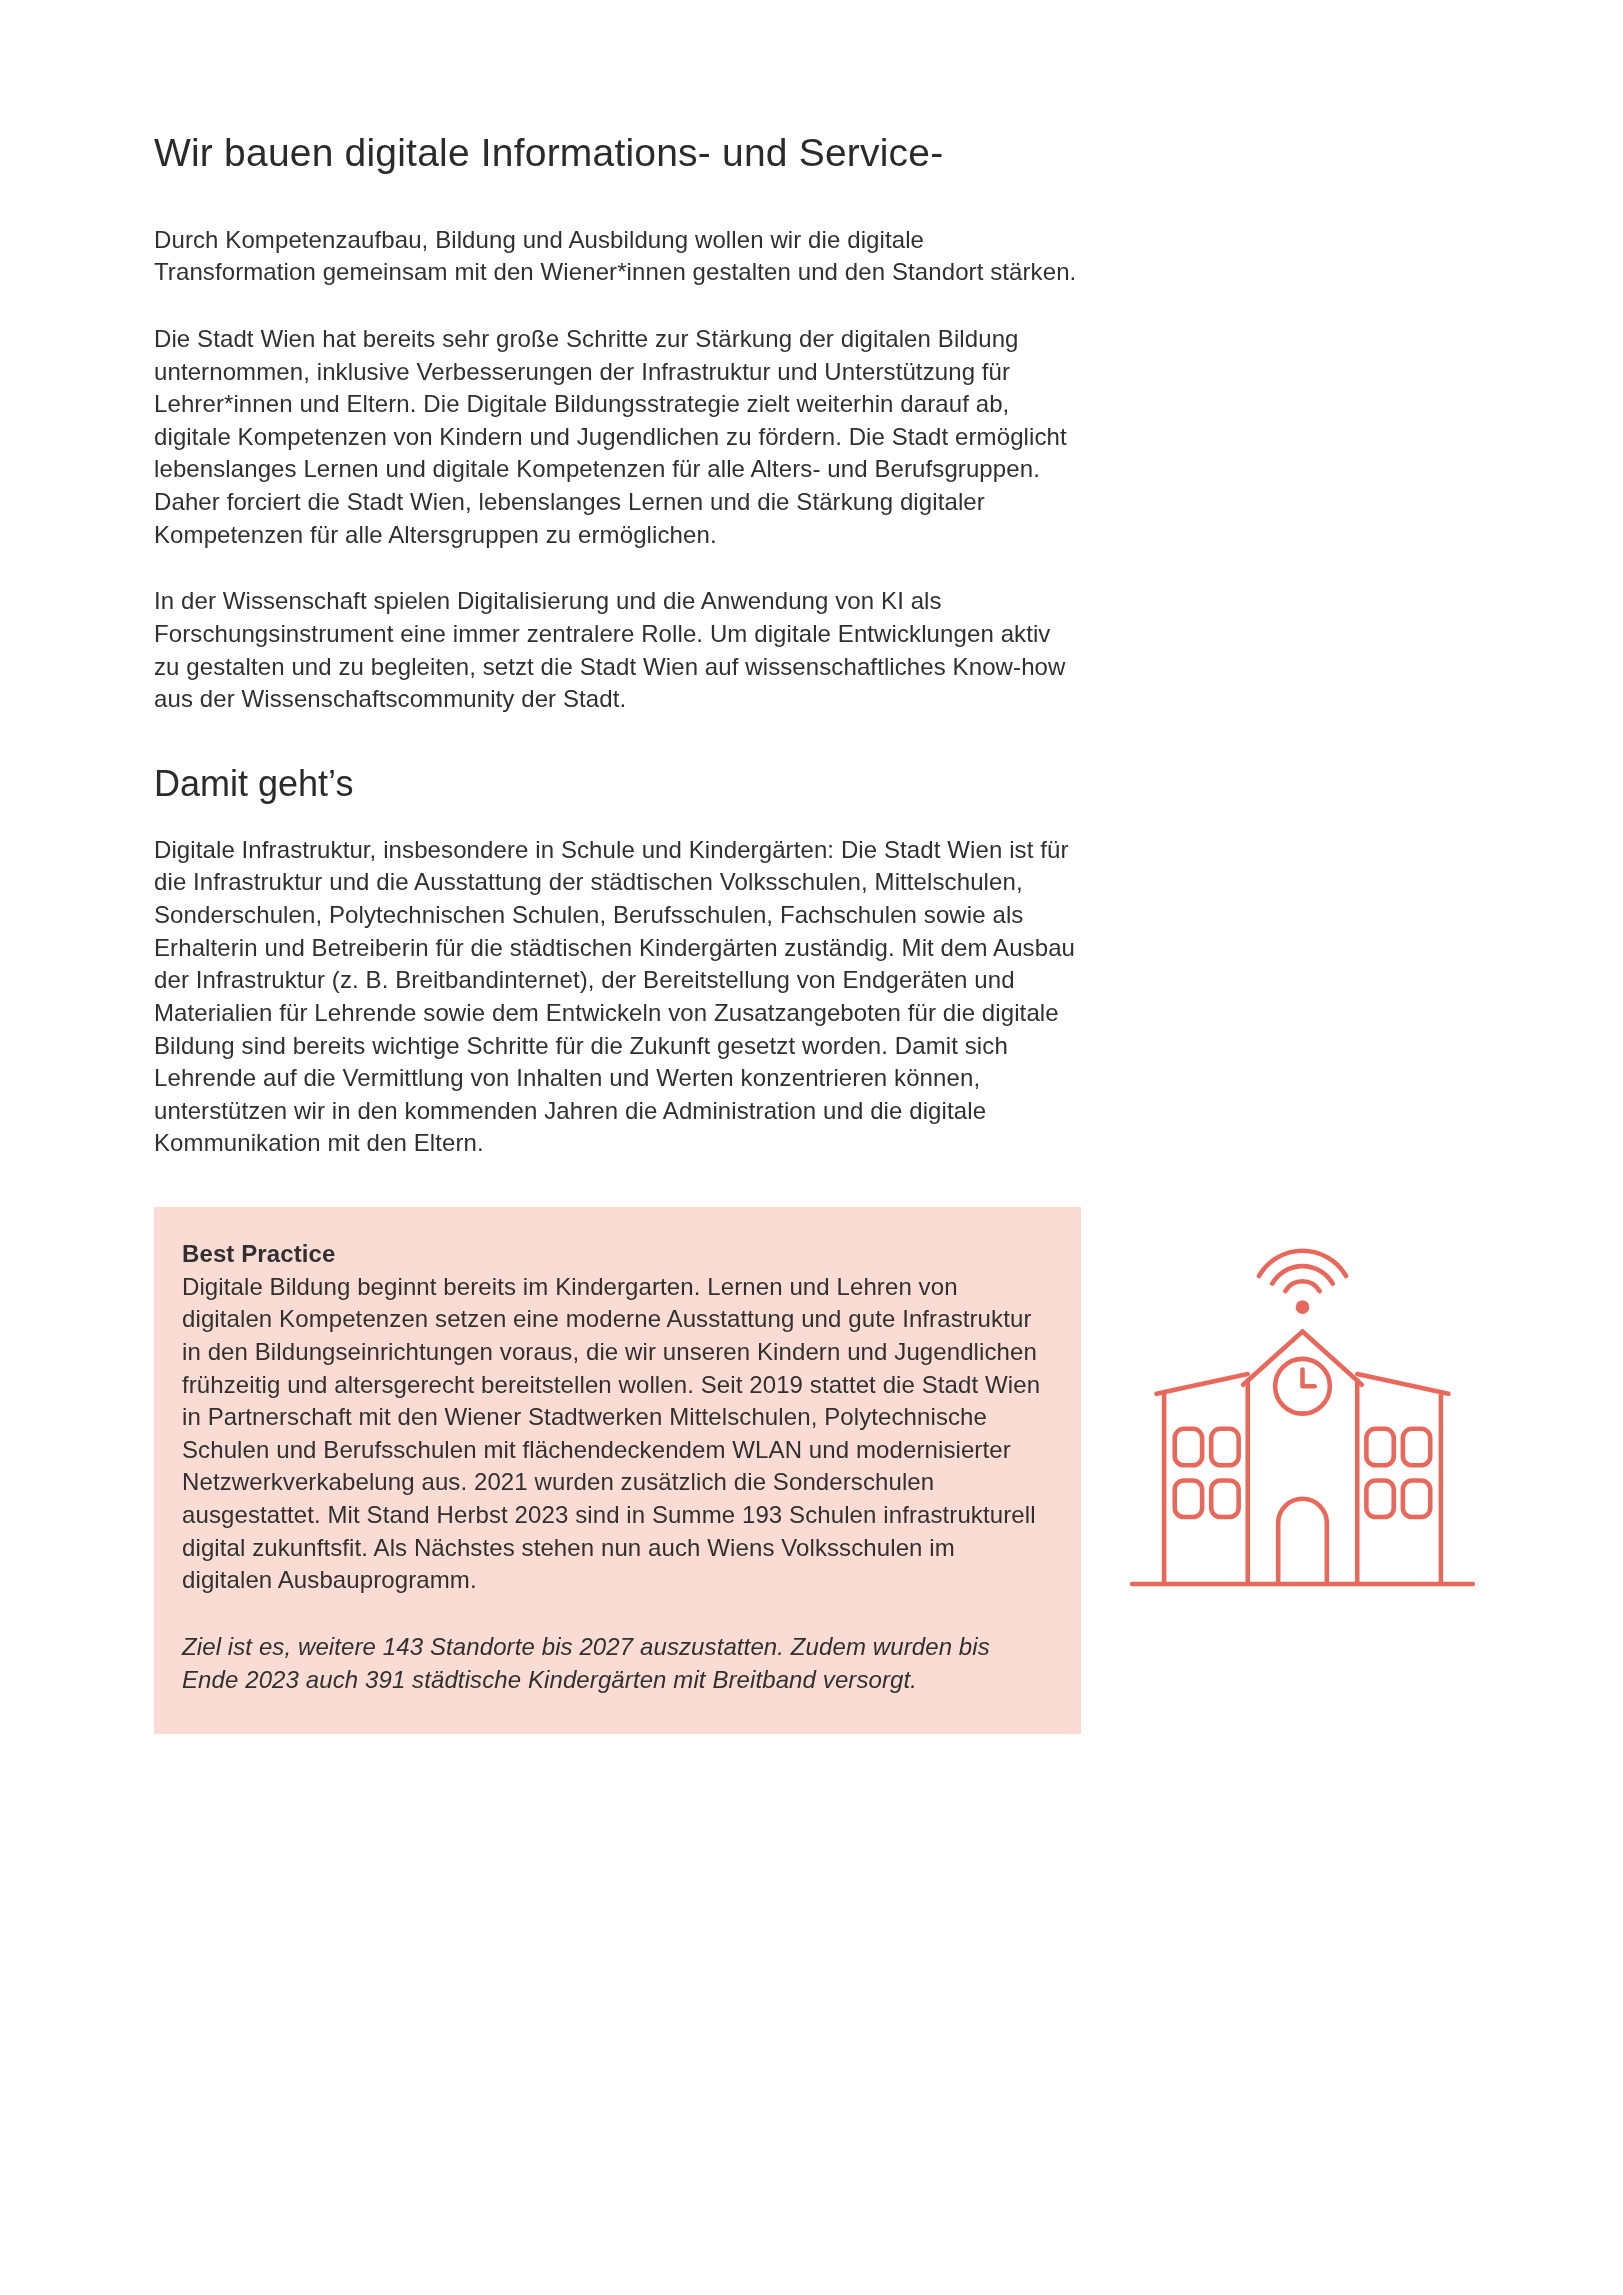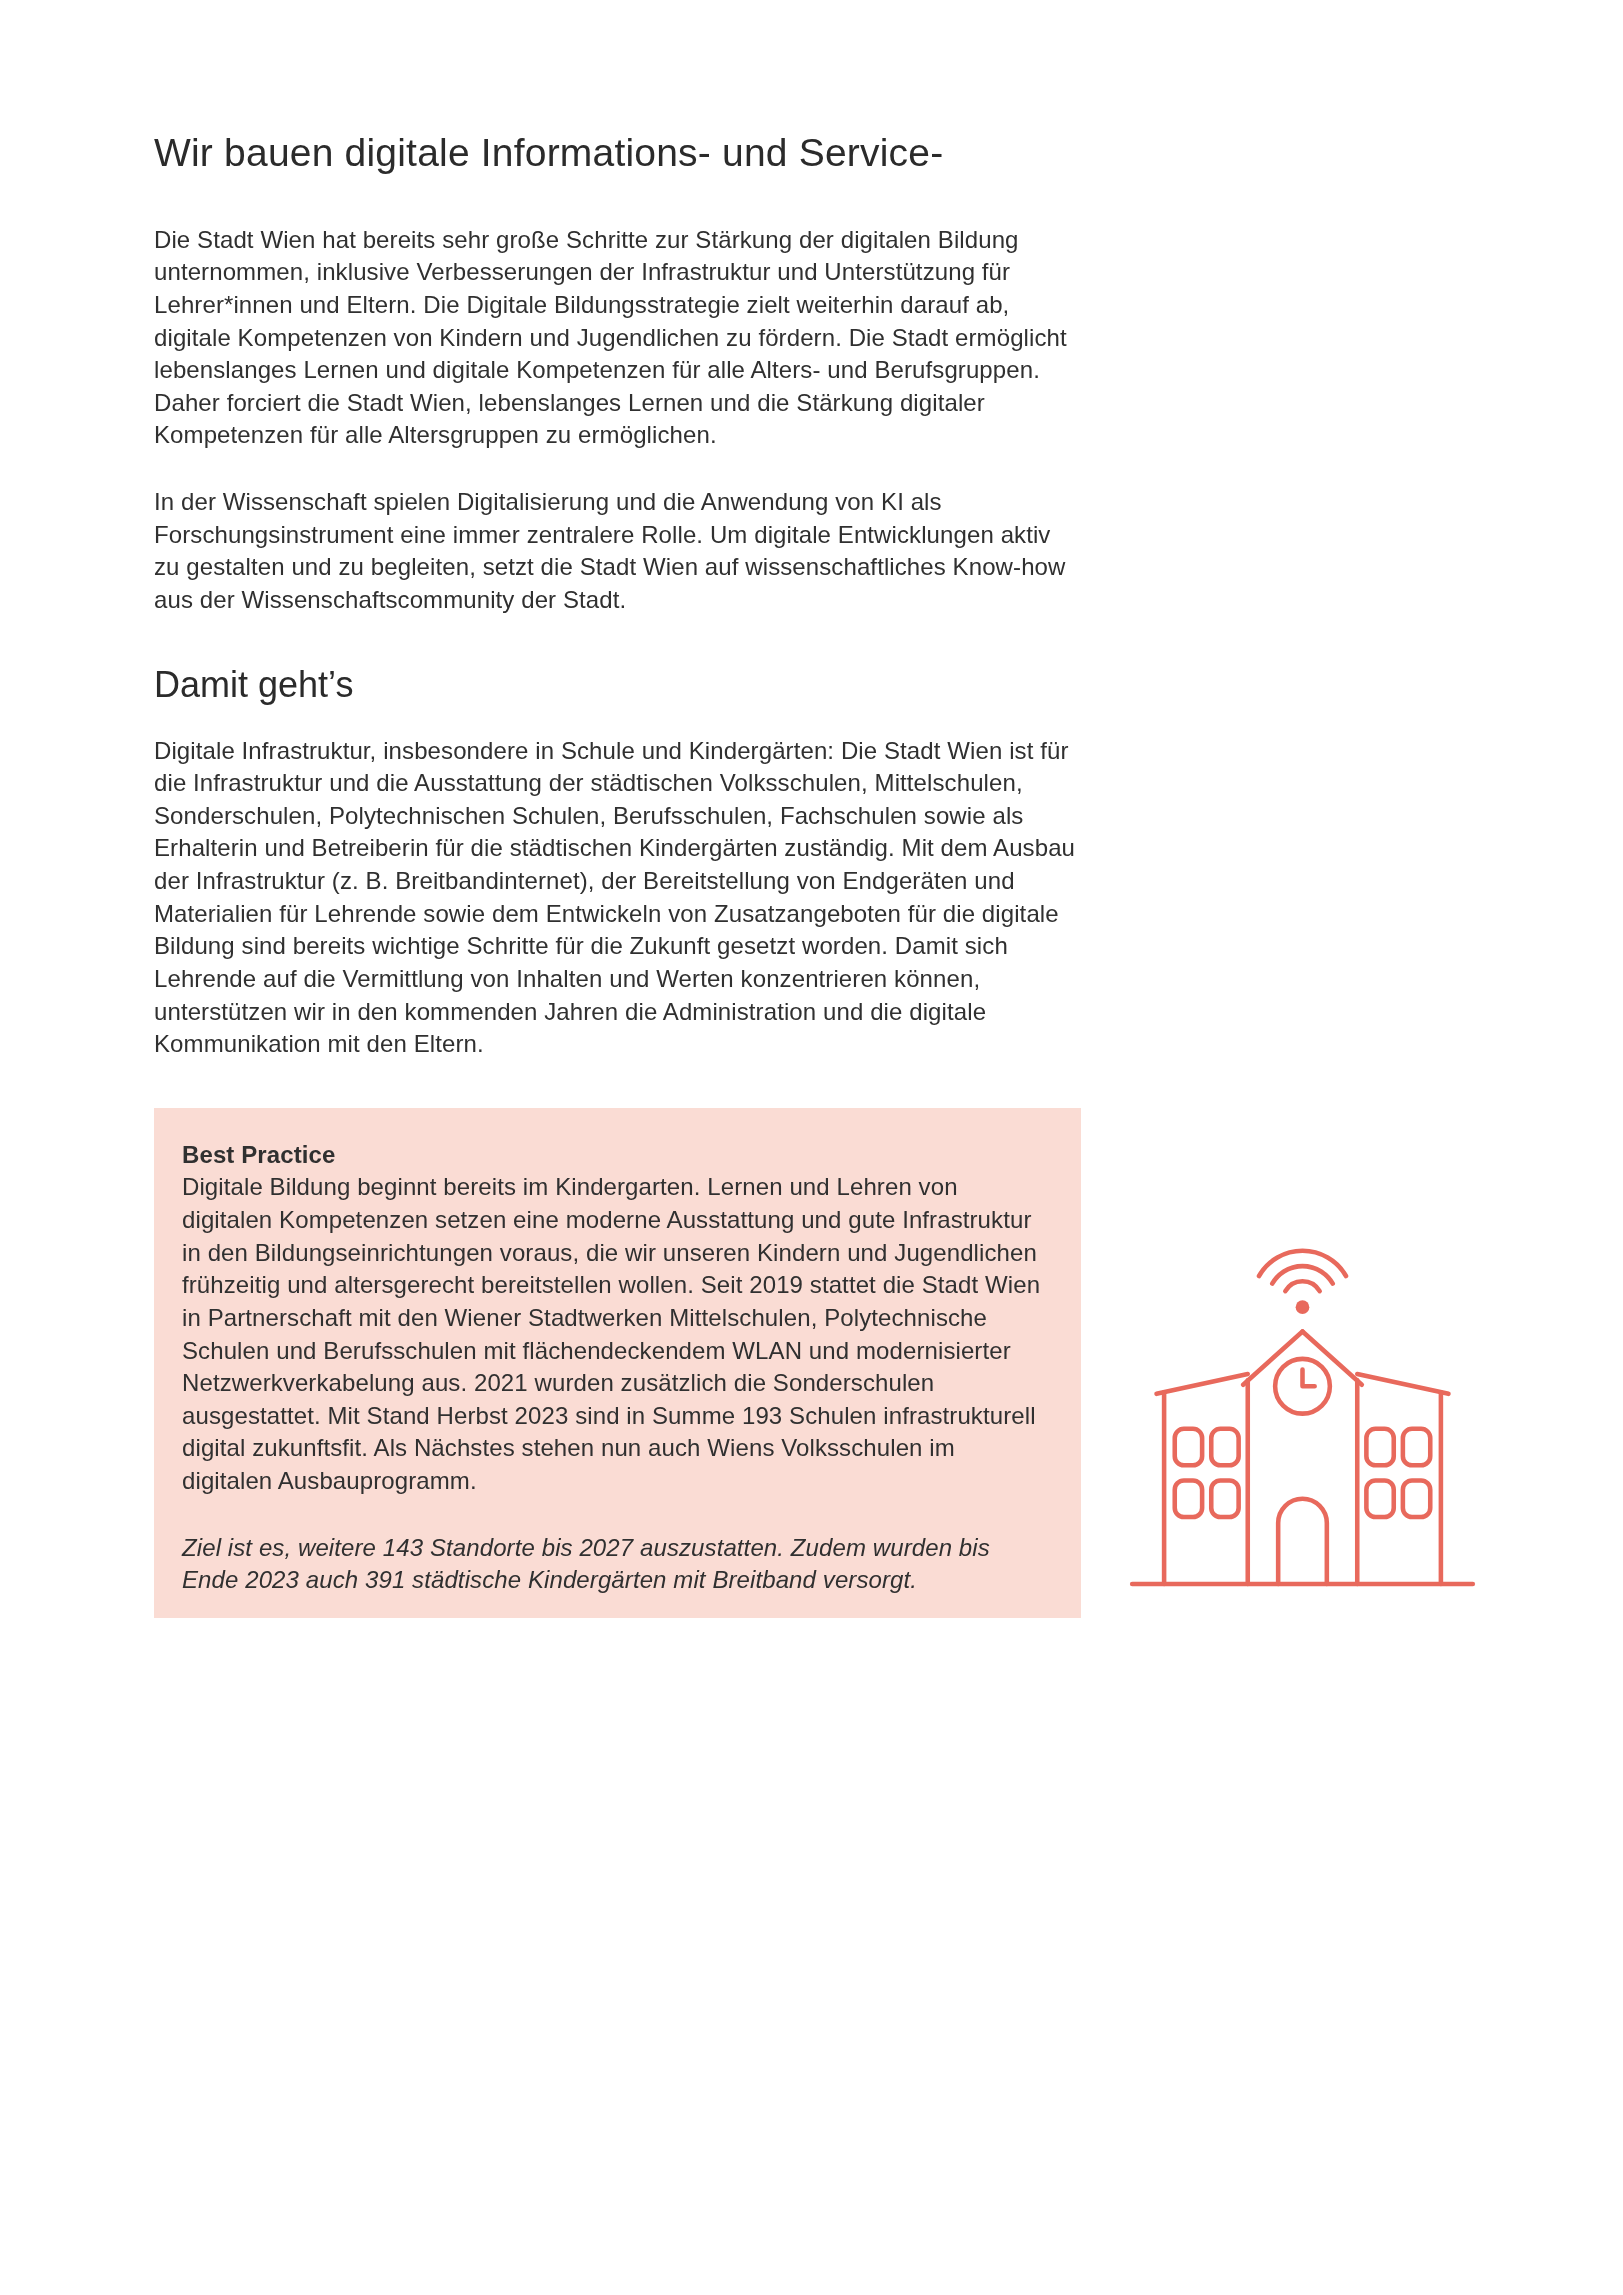--- a/index.html
+++ b/index.html
@@ -36,21 +36,21 @@
   }
   h2 {
     font-size: 36px;
     font-weight: 400;
     color: var(--color-heading, #2b2b2b);
     margin: 47px 0 29px 0;
   }
   .best-practice {
     display: block;
     background: var(--color-box_bg, #fadcd4);
-    padding: 31px 34px 21px 28px;
+    padding: 31px 34px 38px 28px;
     margin-top: 47px;
   }
   .best-practice .bp-label {
     font-weight: bold;
     margin-bottom: 0;
   }
   .best-practice .body:last-child { margin-bottom: 0; font-style: italic; }
   .illustration {
     position: absolute;
     left: 1120px;
@@ -71,20 +71,21 @@
 <body>
 
 <div class="page">
 
   <main class="content">
 
     <h1>
       <span class="title-line">Wir bauen digitale Informations- und Service-</span>
     </h1>
 
+    <p class="body">Durch Kompetenzaufbau, Bildung und Ausbildung wollen wir die digitale Transformation gemeinsam mit den Wiener*innen gestalten und den Standort stärken.</p>
     <p class="body">Die Stadt Wien hat bereits sehr große Schritte zur Stärkung der digitalen Bildung unternommen, inklusive Verbesserungen der Infrastruktur und Unterstützung für Lehrer*innen und Eltern. Die Digitale Bildungsstrategie zielt weiterhin darauf ab, digitale Kompetenzen von Kindern und Jugendlichen zu fördern. Die Stadt ermöglicht lebenslanges Lernen und digitale Kompetenzen für alle Alters- und Berufsgruppen. Daher forciert die Stadt Wien, lebenslanges Lernen und die Stärkung digitaler Kompetenzen für alle Altersgruppen zu ermöglichen.</p>
     <p class="body">In der Wissenschaft spielen Digitalisierung und die Anwendung von KI als Forschungsinstrument eine immer zentralere Rolle. Um digitale Entwicklungen aktiv zu gestalten und zu begleiten, setzt die Stadt Wien auf wissenschaftliches Know-how aus der Wissenschaftscommunity der Stadt.</p>
 
     <h2>Damit geht’s</h2>
 
     <p class="body">Digitale Infrastruktur, insbesondere in Schule und Kindergärten: Die Stadt Wien ist für die Infrastruktur und die Ausstattung der städtischen Volksschulen, Mittelschulen, Sonderschulen, Polytechnischen Schulen, Berufsschulen, Fachschulen sowie als Erhalterin und Betreiberin für die städtischen Kindergärten zuständig. Mit dem Ausbau der Infrastruktur (z. B. Breitbandinternet), der Bereitstellung von Endgeräten und Materialien für Lehrende sowie dem Entwickeln von Zusatzangeboten für die digitale Bildung sind bereits wichtige Schritte für die Zukunft gesetzt worden. Damit sich Lehrende auf die Vermittlung von Inhalten und Werten konzentrieren können, unterstützen wir in den kommenden Jahren die Administration und die digitale Kommunikation mit den Eltern.</p>
 
     <aside class="best-practice">
       <p class="body bp-label">Best Practice</p>
       <p class="body">Digitale Bildung beginnt bereits im Kindergarten. Lernen und Lehren von digitalen Kompetenzen setzen eine moderne Ausstattung und gute Infrastruktur in den Bildungseinrichtungen voraus, die wir unseren Kindern und Jugendlichen frühzeitig und altersgerecht bereitstellen wollen. Seit 2019 stattet die Stadt Wien in Partnerschaft mit den Wiener Stadtwerken Mittelschulen, Polytechnische Schulen und Berufsschulen mit flächendeckendem WLAN und modernisierter Netzwerkverkabelung aus. 2021 wurden zusätzlich die Sonderschulen ausgestattet. Mit Stand Herbst 2023 sind in Summe 193 Schulen infrastrukturell digital zukunftsfit. Als Nächstes stehen nun auch Wiens Volksschulen im digitalen Ausbauprogramm.</p>

